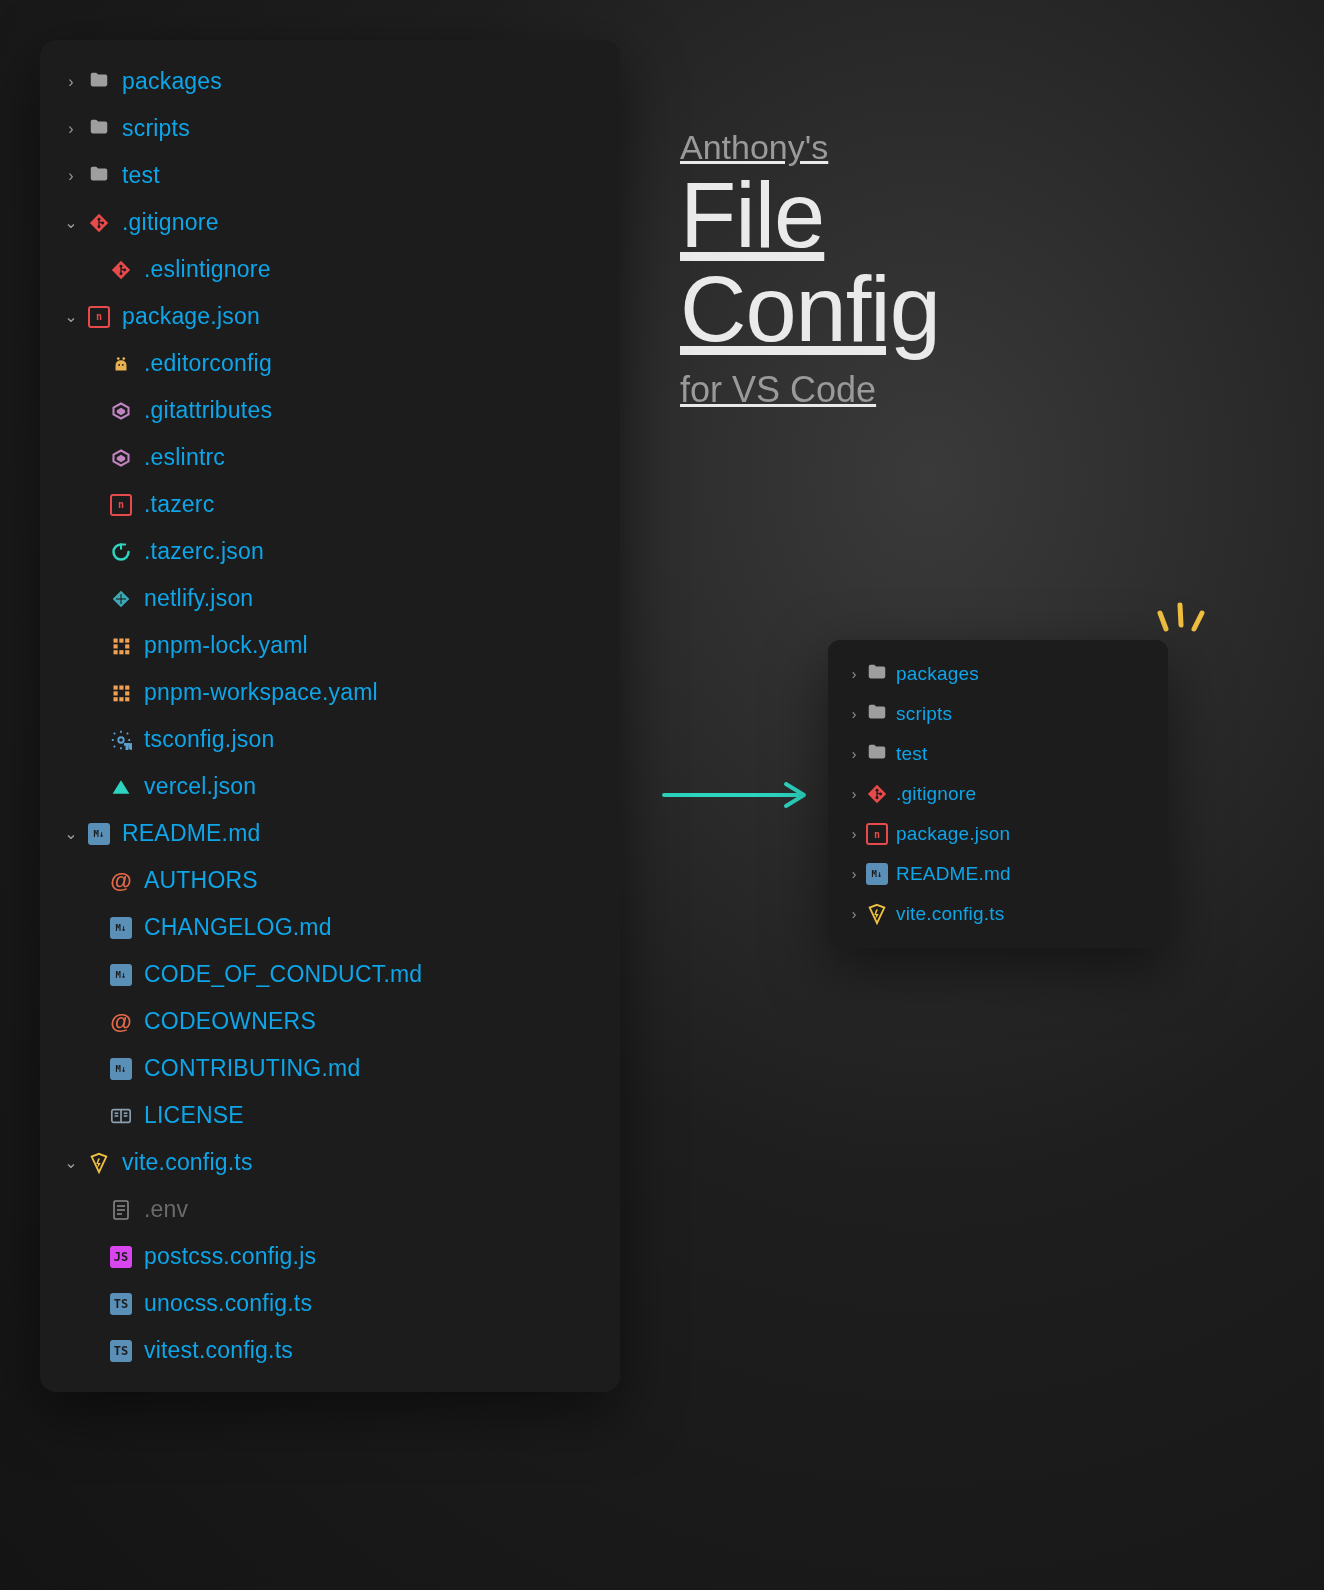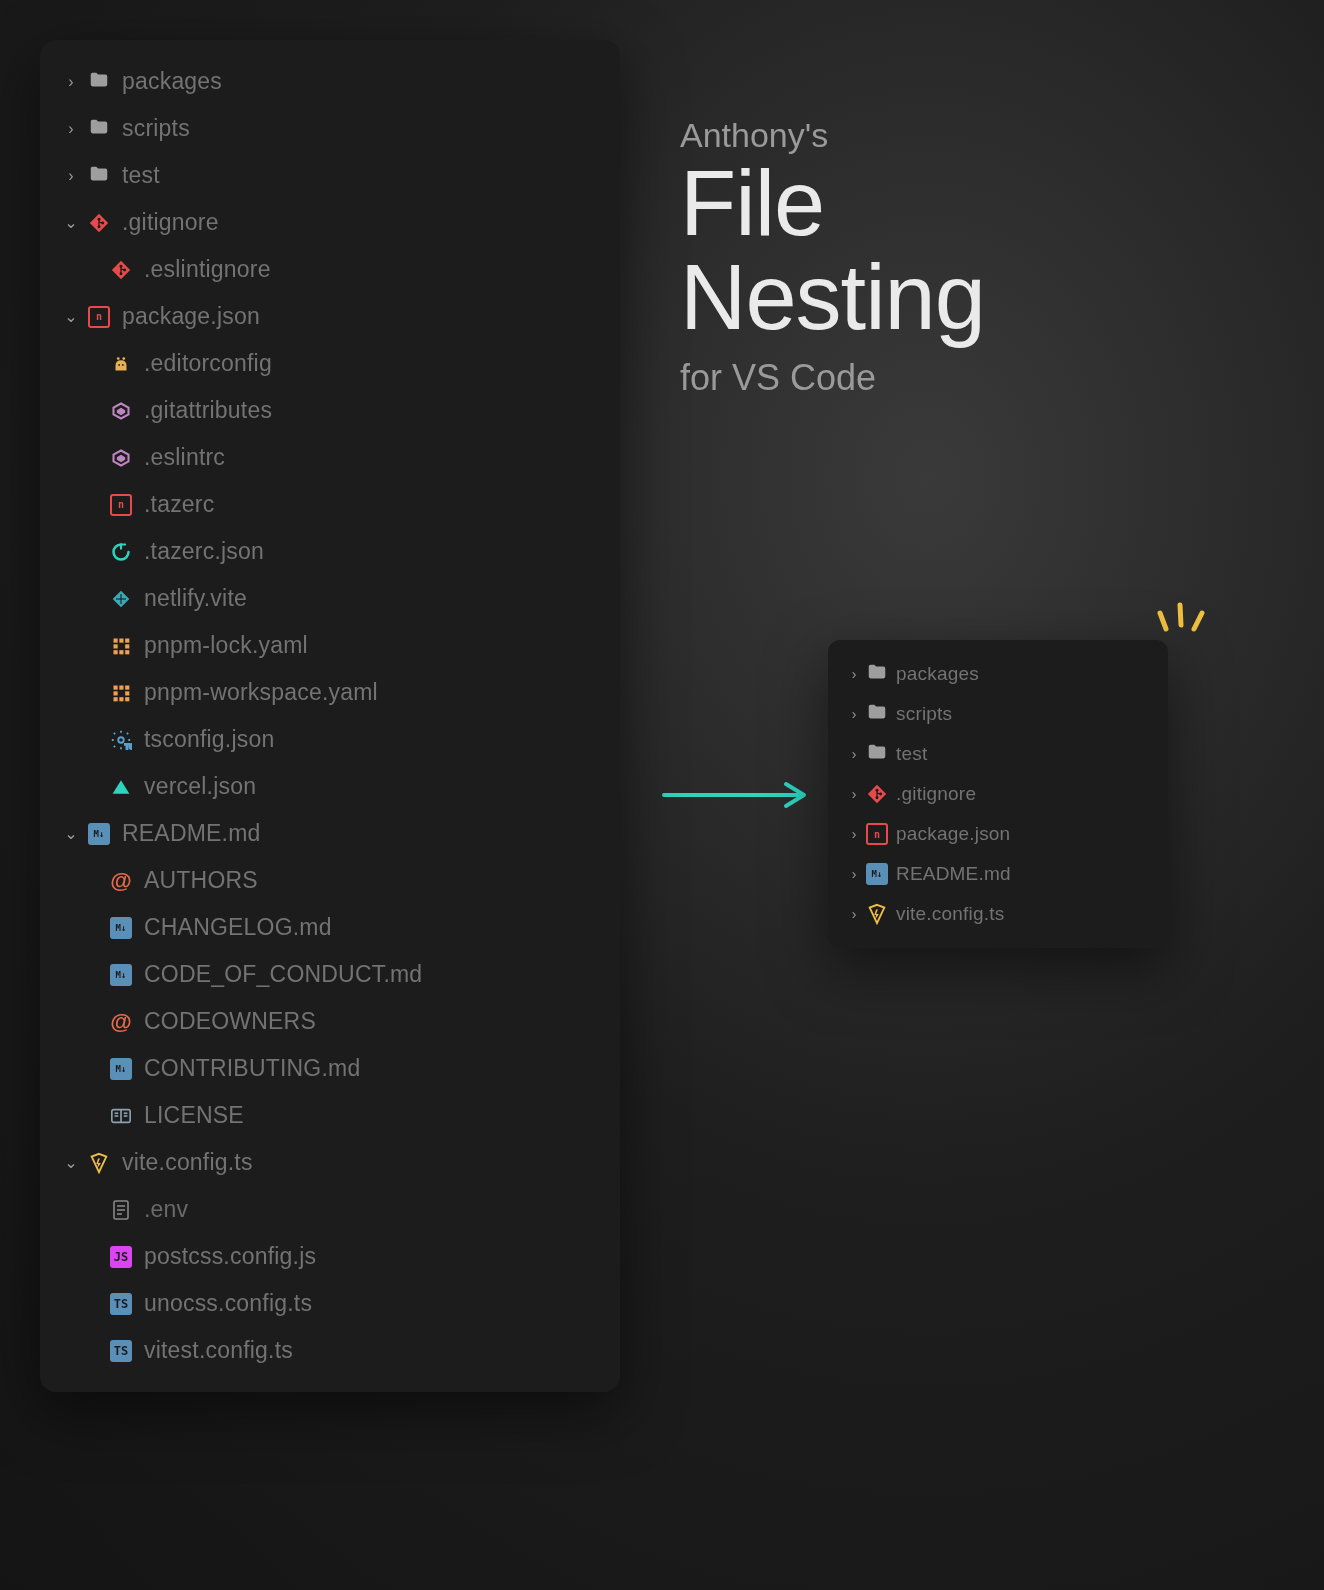--- a/index.html
+++ b/index.html
@@ -56,31 +56,32 @@
     height: 26px;
     margin: 0 10px 0 6px;
     display: inline-flex;
     align-items: center;
     justify-content: center;
     flex-shrink: 0;
   }
   .row.small .icon { width: 22px; height: 22px; margin: 0 8px 0 4px; }
   .label {
     font-size: 23px;
-    color: #737373;
+    color: #0ea5e9;
     font-weight: 400;
     letter-spacing: 0.2px;
   }
   .row.small .label { font-size: 19px; }
   .label.dim { color: #6a6a6a; }
   .title-block {
     position: absolute;
     left: 680px;
-    top: 116px;
+    top: 128px;
     color: #eaeaea;
+    text-decoration: underline;
   }
   .title-pre { font-size: 34px; color: #9a9a9a; font-weight: 300; }
   .title-main { font-size: 92px; line-height: 1.02; font-weight: 300; letter-spacing: -1px; margin-top: 2px; }
   .title-post { font-size: 36px; color: #9a9a9a; font-weight: 300; margin-top: 12px; }
   .arrow {
     position: absolute;
     left: 660px;
     top: 780px;
     color: #2dd4bf;
   }
@@ -93,21 +94,21 @@
   .ibox { width:22px; height:22px; border-radius:3px; display:flex; align-items:center; justify-content:center; font-size:12px; font-weight:700; font-family: ui-monospace, monospace; }
   .folder-i svg { width:22px; height:22px; }
 </style>
 </head>
 <body>
 
 <div class="title-block">
   <div class="title-pre">Anthony's</div>
   <div class="title-main">
     <span>File</span><br>
-    <span>Nesting</span><br>
+    <span>Config</span><br>
   </div>
   <div class="title-post">for VS Code</div>
 </div>
 
 <div class="arrow">
   <svg width="150" height="30" viewBox="0 0 150 30">
     <line x1="4" y1="15" x2="138" y2="15" stroke="#2dd4bf" stroke-width="4" stroke-linecap="round"></line>
     <path d="M 126 4 L 144 15 L 126 26" fill="none" stroke="#2dd4bf" stroke-width="4" stroke-linecap="round" stroke-linejoin="round"></path>
   </svg>
 </div>
@@ -235,21 +236,21 @@
     </div>
     <div class="row">
       <span class="indent1"></span>
       <span class="icon">
         <svg width="20" height="20" viewBox="0 0 24 24" fill="#3fb8c6">
           <path d="M12 2 L22 12 L12 22 L2 12 Z" opacity="0.9"></path>
           <line x1="6" y1="12" x2="18" y2="12" stroke="#1c1c1c" stroke-width="1.3"></line>
           <line x1="12" y1="6" x2="12" y2="18" stroke="#1c1c1c" stroke-width="1.3"></line>
         </svg>
       </span>
-      <span class="label">netlify.vite</span>
+      <span class="label">netlify.json</span>
     </div>
     <div class="row">
       <span class="indent1"></span>
       <span class="icon">
         <svg width="20" height="20" viewBox="0 0 24 24" fill="#f0a050">
           <rect x="3" y="3" width="5" height="5"></rect>
           <rect x="10" y="3" width="5" height="5"></rect>
           <rect x="17" y="3" width="5" height="5"></rect>
           <rect x="3" y="10" width="5" height="5"></rect>
           <rect x="17" y="10" width="5" height="5"></rect>

